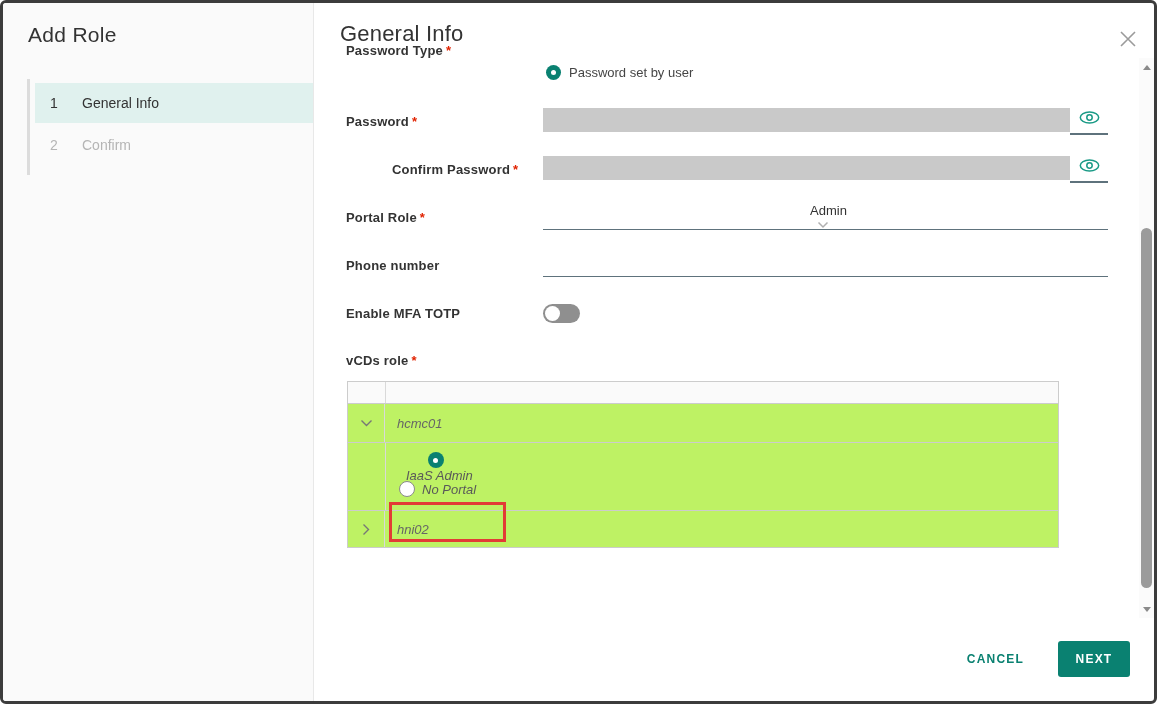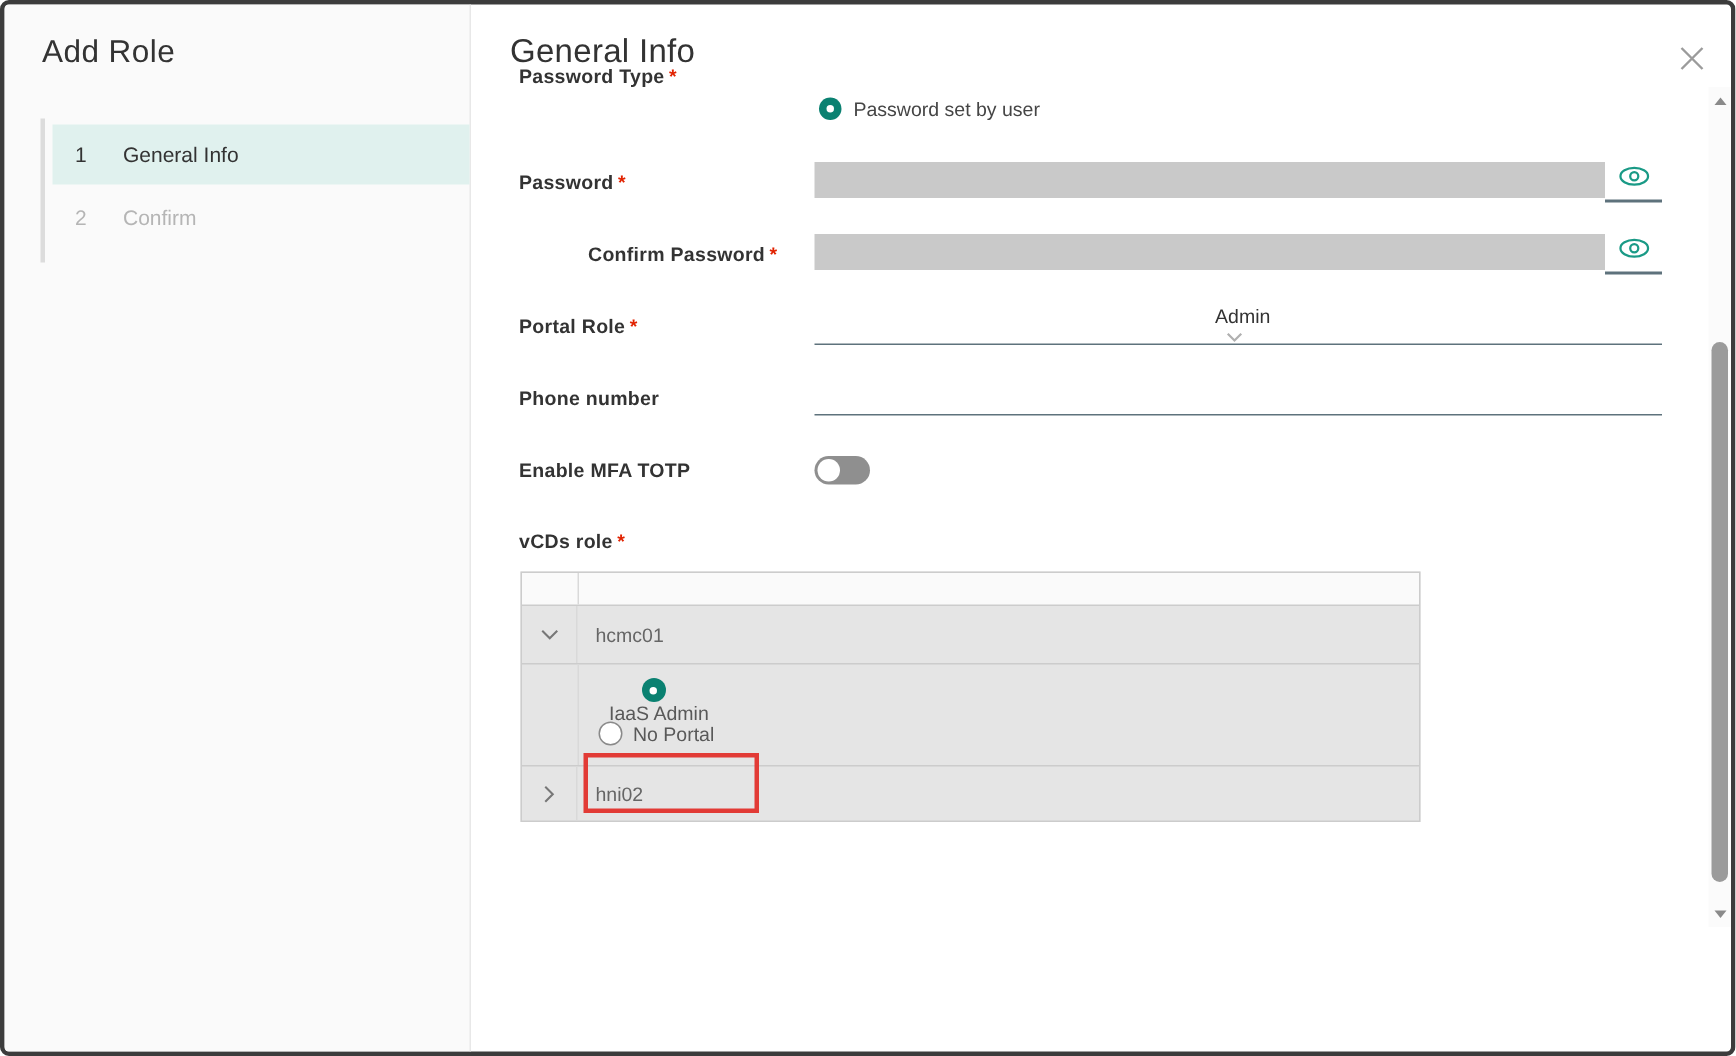--- a/index.html
+++ b/index.html
@@ -40,21 +40,21 @@
   .pw-fill { width:527px; height:24px; background:#c9c9c9; }
   .pw-eye { flex:1; display:flex; align-items:flex-start; justify-content:center; border-bottom:2px solid #5e727c; height:27px; padding-top:2px; cursor:pointer; }
   
   .select-wrap { position:absolute; left:540px; width:565px; height:27px; border-bottom:1px solid #5e727c; display:flex; align-items:center; cursor:pointer;flex-direction:column; }
   .select-value { font-size:13px; color:#333; margin-left:6px; flex:1; }
   .text-input { position:absolute; left:540px; width:565px; height:26px; border-bottom:1px solid #5e727c; cursor:text; }
   
   .toggle { position:absolute; left:540px; top:301px; width:37px; height:19px; border-radius:10px; background:#8f8f8f; cursor:pointer; }
   .toggle-knob { position:absolute; left:2px; top:2px; width:15px; height:15px; border-radius:50%; background:#fff; }
   
-  .tree-table { position:absolute; left:344px; top:378px; width:600px; border:1px solid #cccccc; background:#e5e5e5; }
+  .tree-table { position:absolute; left:344px; top:378px; width:712px; border:1px solid #cccccc; background:#bef264;font-style:italic; }
   .tt-header { height:22px; background:#fafafa; border-bottom:1px solid #cccccc; position:relative; }
   .tt-vline { position:absolute; left:37px; top:0; bottom:0; width:1px; background:#d9d9d9; }
   .tt-row { position:relative; display:flex; align-items:center; border-bottom:1px solid #cccccc; cursor:pointer; }
   .tt-row:last-child { border-bottom:none; }
   .tt-row .tt-expand { width:37px; align-self:stretch; display:flex; align-items:center; justify-content:center; border-right:1px solid #d9d9d9; }
   .tt-name { margin-left:12px; font-size:13px; color:#666; }
   .tt-site { height:39px; }
   .tt-children { position:relative; height:68px; border-bottom:1px solid #cccccc; }
   .tt-children .tt-pad { position:absolute; left:37px; top:0; bottom:0; width:1px; background:#d9d9d9; }
   .tt-opt { position:absolute; left:51px; display:flex; align-items:center; cursor:pointer; }
@@ -191,20 +191,24 @@
       <span class="tt-expand">
         <svg width="9" height="13" viewBox="0 0 9 13">
             <path d="M1.5 1.5 L6.5 6.5 L1.5 11.5" stroke="#777" stroke-width="1.4" fill="none"></path>
           </svg>
       </span>
       <span class="tt-name">hni02</span>
     </div>
 
   </div>
 
+  <div class="footer">
+    <button class="cancel-btn">CANCEL</button>
+    <button class="next-btn">NEXT</button>
+  </div>
 
   <div class="scrollbar">
     <div class="sb-arrow sb-up">
         <div class="tri-up"></div>
       </div>
     <div class="sb-thumb"></div>
     <div class="sb-arrow sb-down">
         <div class="tri-down"></div>
       </div>
   </div>

